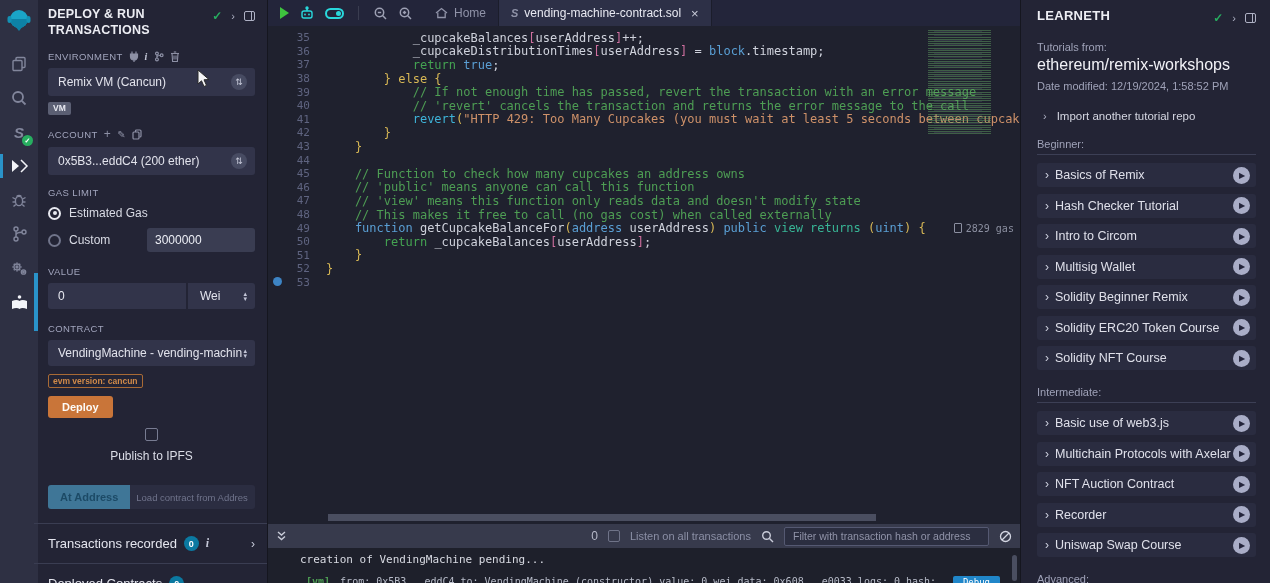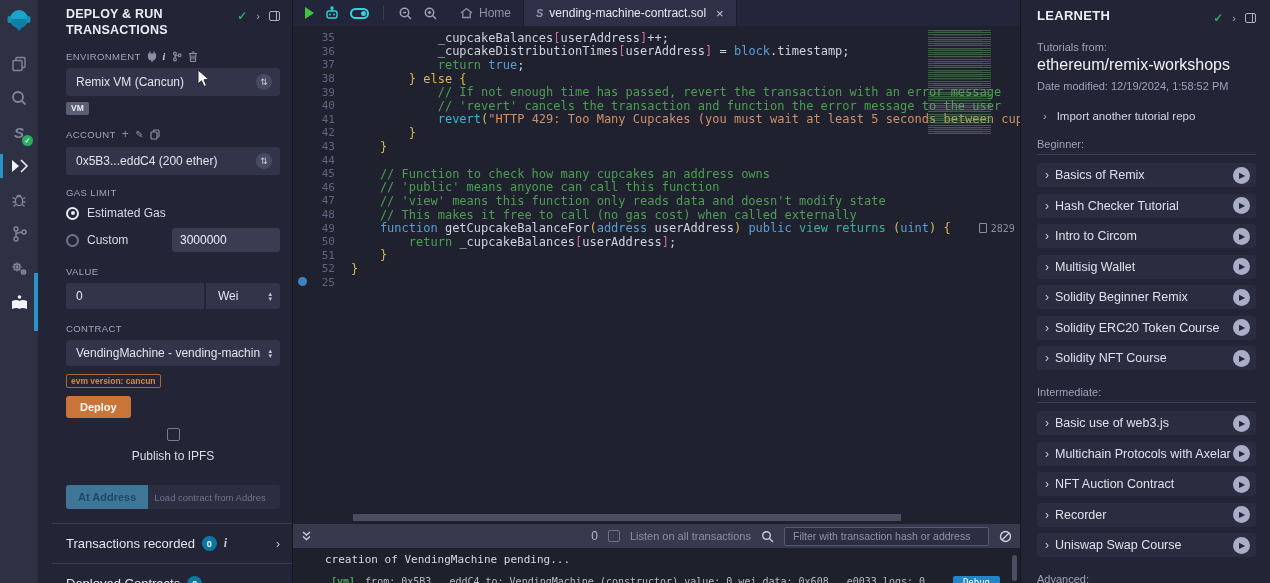--- a/index.html
+++ b/index.html
@@ -13,21 +13,21 @@
   .rail-item{position:relative;width:38px;height:34px;display:flex;align-items:center;justify-content:center;color:#82869c;}
   .rail-item svg{display:block;}
   .rail-item.active{color:#f2f3f8;}
   .rail-item.ind-left::before{content:"";position:absolute;left:0;top:5px;width:3px;height:24px;background:#2a93c9;}
   .rail-item.ind-right::after{content:"";position:absolute;right:0;top:-12px;width:4px;height:58px;background:#2a93c9;}
   .badge-check{position:absolute;right:5px;bottom:3px;width:11px;height:11px;border-radius:50%;background:#27ae60;
     color:#fff;font-size:7px;line-height:11px;text-align:center;font-weight:bold;}
   .sol-s{font-size:15px;font-weight:bold;font-style:italic;}
 
   
-  .sidepanel{width:255px;background:#232435;flex-shrink:0;border-right:1px solid #15161f;padding:6px 12px 0 28px;position:relative;}
+  .sidepanel{width:230px;background:#232435;flex-shrink:0;border-right:1px solid #15161f;padding:6px 12px 0 10px;position:relative;}
   .sp-header{display:flex;align-items:flex-start;}
   .sp-title{width:128px;font-size:12.5px;font-weight:bold;color:#ecedf3;line-height:1.3;letter-spacing:.2px;}
   .hdr-icons{margin-left:auto;display:flex;align-items:center;gap:9px;margin-top:3px;}
   .chk{color:#27ae60;font-size:12px;font-weight:bold;}
   .chev{color:#aeb1c4;font-size:11px;}
   .panelbox{width:11px;height:10px;border:1.5px solid #aeb1c4;border-radius:2px;position:relative;}
   .panelbox::after{content:"";position:absolute;right:2px;top:0;bottom:0;width:1.5px;background:#aeb1c4;}
   .sec-label{display:flex;align-items:center;gap:6px;margin-top:12px;font-size:9.5px;letter-spacing:.4px;color:#a2a5bd;}
   .sec-label .mini{color:#8d90a5;display:flex;align-items:center;gap:6px;}
   .mini .txt-ic{font-size:10px;}
@@ -376,34 +376,34 @@
       </div>
     </div>
 
     <div class="editor">
       <div>
           <div class="code-line"><span class="ln"><span>35</span></span><span class="code-text"><span class="tok-p">            _cupcakeBalances</span><span class="tok-m">[</span><span class="tok-p">userAddress</span><span class="tok-m">]</span><span class="tok-p">++;</span></span></div>
           <div class="code-line"><span class="ln"><span>36</span></span><span class="code-text"><span class="tok-p">            _cupcakeDistributionTimes</span><span class="tok-m">[</span><span class="tok-p">userAddress</span><span class="tok-m">]</span><span class="tok-p"> = </span><span class="tok-k">block</span><span class="tok-p">.timestamp;</span></span></div>
           <div class="code-line"><span class="ln"><span>37</span></span><span class="code-text"><span class="tok-g">            return </span><span class="tok-k">true</span><span class="tok-p">;</span></span></div>
           <div class="code-line"><span class="ln"><span>38</span></span><span class="code-text"><span class="tok-y">        } else {</span></span></div>
           <div class="code-line"><span class="ln"><span>39</span></span><span class="code-text"><span class="tok-c">            // If not enough time has passed, revert the transaction with an error message</span></span></div>
-          <div class="code-line"><span class="ln"><span>40</span></span><span class="code-text"><span class="tok-c">            // 'revert' cancels the transaction and function the error message to the user</span></span></div>
+          <div class="code-line"><span class="ln"><span>40</span></span><span class="code-text"><span class="tok-c">            // 'revert' cancels the transaction and returns the error message to the call</span></span></div>
           <div class="code-line"><span class="ln"><span>41</span></span><span class="code-text"><span class="tok-v">            revert</span><span class="tok-y">(</span><span class="tok-s">"HTTP 429: Too Many Cupcakes (you must wait at least 5 seconds between cupcakes)"</span></span></div>
           <div class="code-line"><span class="ln"><span>42</span></span><span class="code-text"><span class="tok-y">        }</span></span></div>
           <div class="code-line"><span class="ln"><span>43</span></span><span class="code-text"><span class="tok-y">    }</span></span></div>
           <div class="code-line"><span class="ln"><span>44</span></span><span class="code-text"></span></div>
           <div class="code-line"><span class="ln"><span>45</span></span><span class="code-text"><span class="tok-c">    // Function to check how many cupcakes an address owns</span></span></div>
           <div class="code-line"><span class="ln"><span>46</span></span><span class="code-text"><span class="tok-c">    // 'public' means anyone can call this function</span></span></div>
           <div class="code-line"><span class="ln"><span>47</span></span><span class="code-text"><span class="tok-c">    // 'view' means this function only reads data and doesn't modify state</span></span></div>
           <div class="code-line"><span class="ln"><span>48</span></span><span class="code-text"><span class="tok-c">    // This makes it free to call (no gas cost) when called externally</span></span></div>
           <div class="code-line"><span class="ln"><span>49</span></span><span class="code-text"><span class="tok-k">    function </span><span class="tok-p">getCupcakeBalanceFor</span><span class="tok-y">(</span><span class="tok-k">address</span><span class="tok-p"> userAddress</span><span class="tok-y">)</span><span class="tok-k"> public </span><span class="tok-t">view</span><span class="tok-p"> </span><span class="tok-t">returns</span><span class="tok-p"> </span><span class="tok-y">(</span><span class="tok-k">uint</span><span class="tok-y">)</span><span class="tok-y"> {</span></span><span class="gas-note">2829 gas</span></div>
           <div class="code-line"><span class="ln"><span>50</span></span><span class="code-text"><span class="tok-g">        return </span><span class="tok-p">_cupcakeBalances</span><span class="tok-m">[</span><span class="tok-p">userAddress</span><span class="tok-m">]</span><span class="tok-p">;</span></span></div>
           <div class="code-line"><span class="ln"><span>51</span></span><span class="code-text"><span class="tok-y">    }</span></span></div>
           <div class="code-line"><span class="ln"><span>52</span></span><span class="code-text"><span class="tok-y">}</span></span></div>
-          <div class="code-line"><span class="ln"><span class="bp-dot"></span><span>25</span></span><span class="code-text"></span></div>
+          <div class="code-line"><span class="ln"><span class="bp-dot"></span><span>53</span></span><span class="code-text"></span></div>
         </div>
       <div class="minimap"></div>
       <div class="hscroll"></div>
     </div>
 
     <div class="terminal">
       <div class="term-bar">
         <svg width="11" height="12" viewBox="0 0 11 12" fill="none" stroke="#c9ccd9" stroke-width="1.4">
           <path d="M2,2 L5.5,5 L9,2"></path>
             <path d="M2,6.5 L5.5,9.5 L9,6.5"></path>

